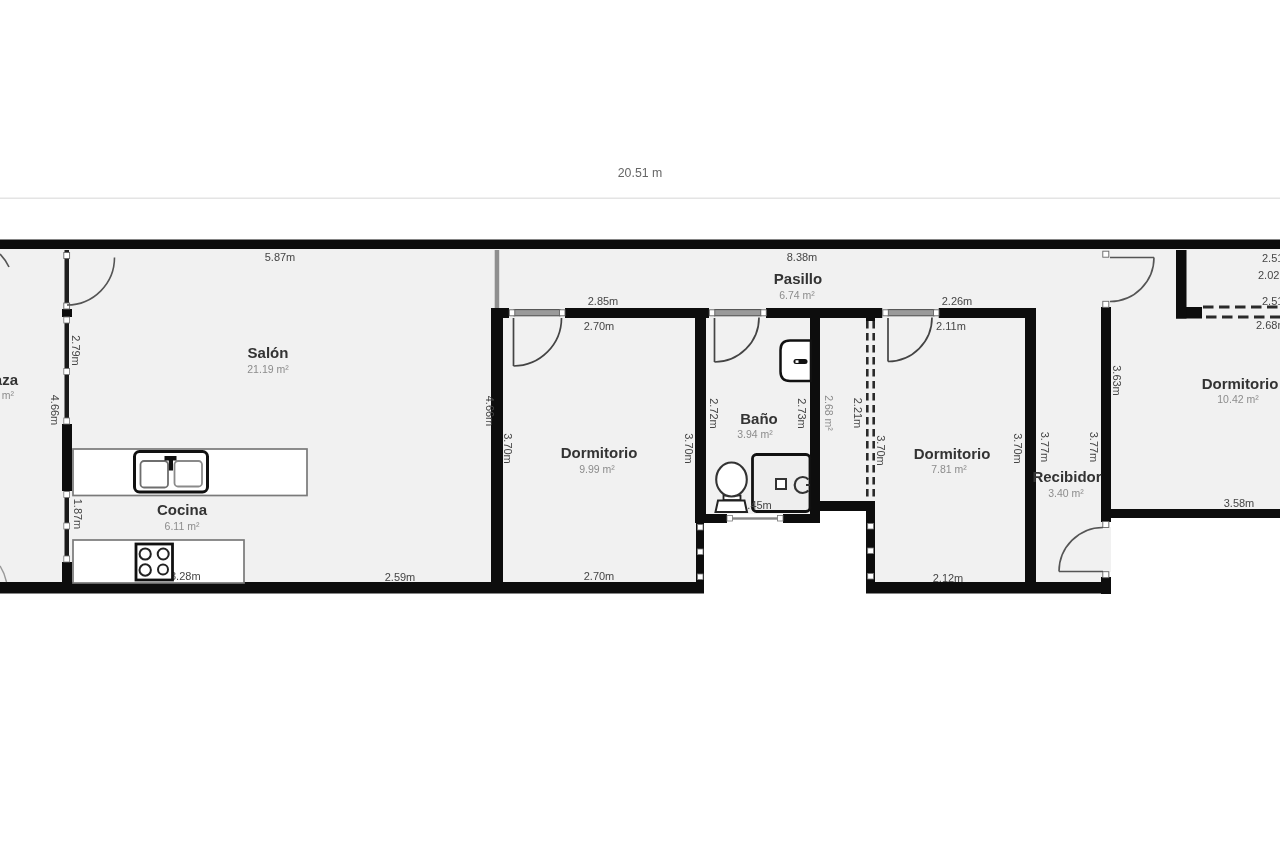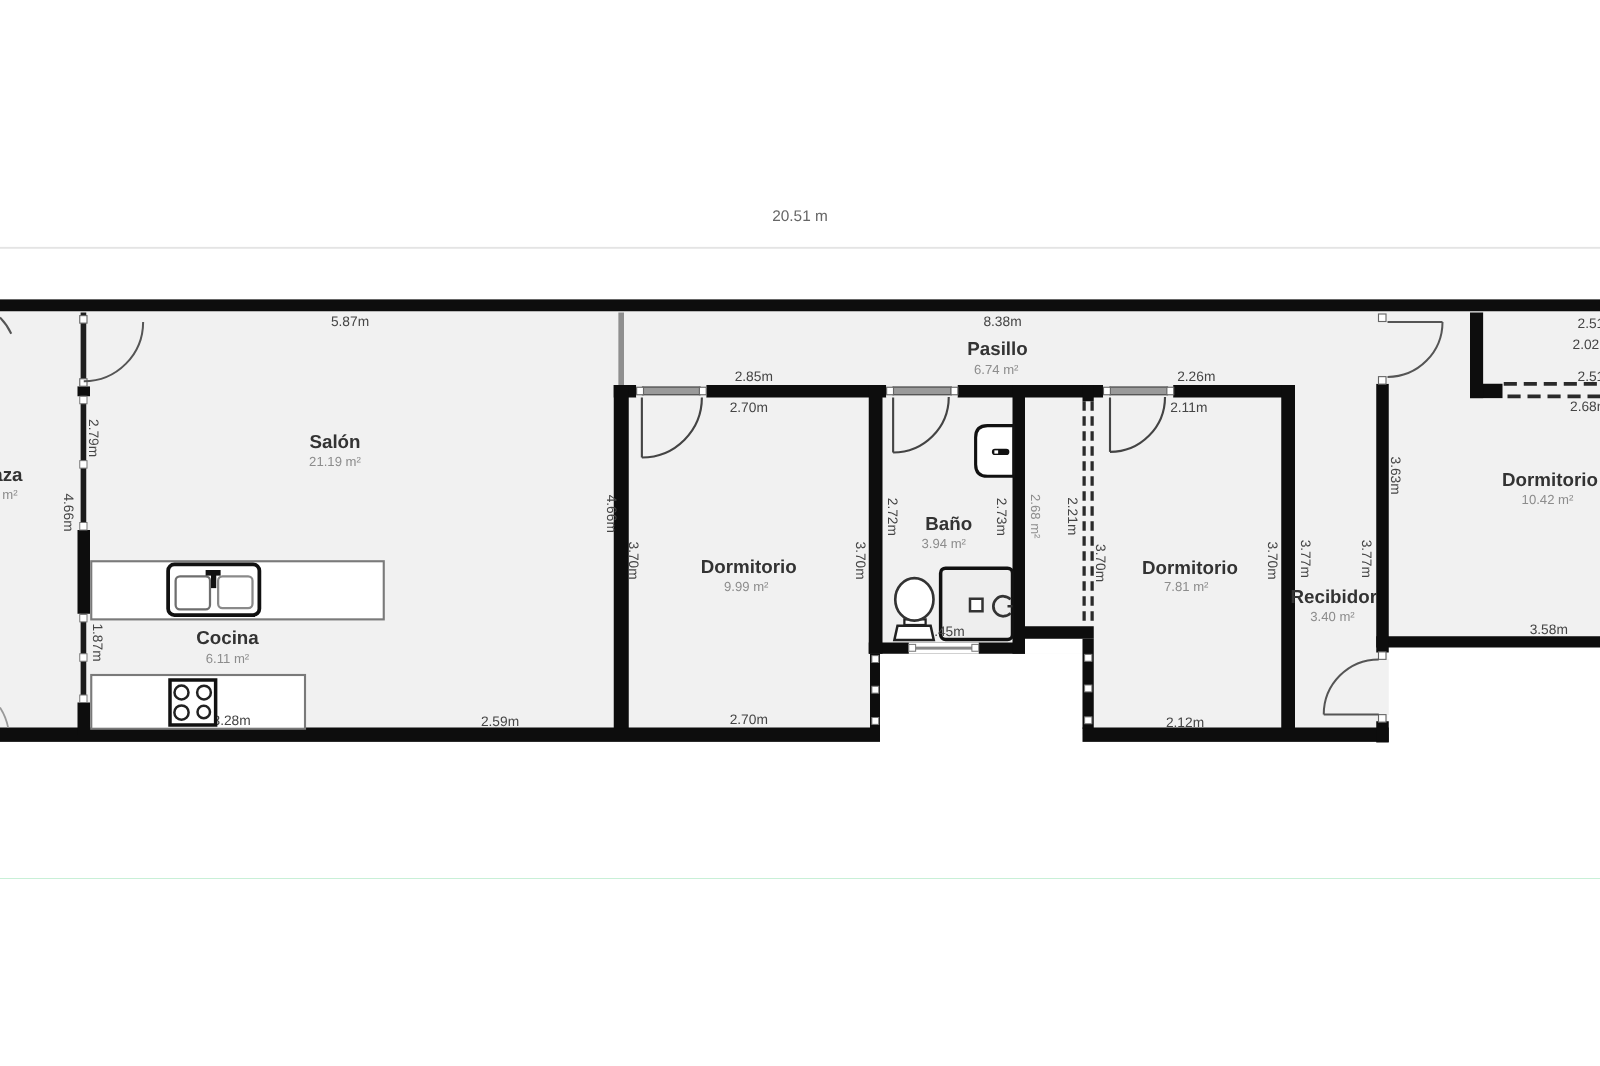--- a/index.html
+++ b/index.html
@@ -1,16 +1,16 @@
 <!DOCTYPE html>
 <html><head>
 <meta charset="utf-8">
 <style>
   html,body{margin:0;padding:0;background:#fff;}
-  .wrap{position:relative;width:1280px;height:703px;overflow:hidden;background:#22c55e;
+  .wrap{position:relative;width:1280px;height:611px;overflow:hidden;background:#c4b5fd;
         font-family:"Liberation Sans", sans-serif;}
   svg{position:absolute;left:0;top:0;}
   text{font-family:"Liberation Sans", sans-serif;}
   .dim{font-size:11px;fill:#454545;}
   .room{font-size:15px;font-weight:600;fill:#333;}
   .area{font-size:10.5px;fill:#8c8c8c;}
 </style>
 </head>
 <body>
 <div class="wrap">

